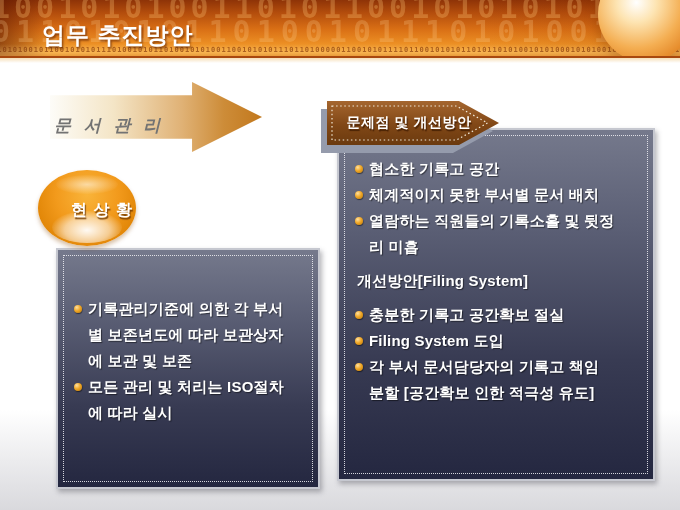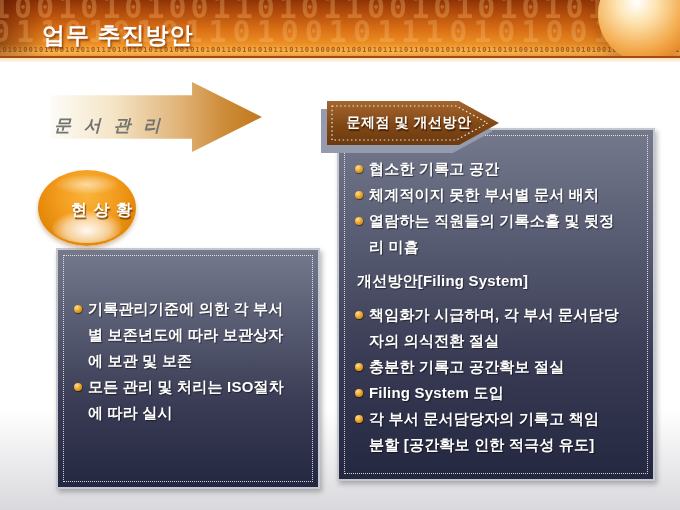--- a/index.html
+++ b/index.html
@@ -201,25 +201,20 @@
       <div class="bullet-item">
         <span class="dot"></span>
         <span class="btext">열람하는 직원들의 기록소홀 및 뒷정
 리 미흡</span>
       </div>
 
       <div class="improve-heading">개선방안[Filing System]</div>
 
       <div class="bullet-item">
         <span class="dot"></span>
-        <span class="btext">책임화가 시급하며, 각 부서 문서담당
-자의 의식전환 절실</span>
-      </div>
-      <div class="bullet-item">
-        <span class="dot"></span>
         <span class="btext">충분한 기록고 공간확보 절실</span>
       </div>
       <div class="bullet-item">
         <span class="dot"></span>
         <span class="btext">Filing System 도입</span>
       </div>
       <div class="bullet-item">
         <span class="dot"></span>
         <span class="btext">각 부서 문서담당자의 기록고 책임
 분할 [공간확보 인한 적극성 유도]</span>

